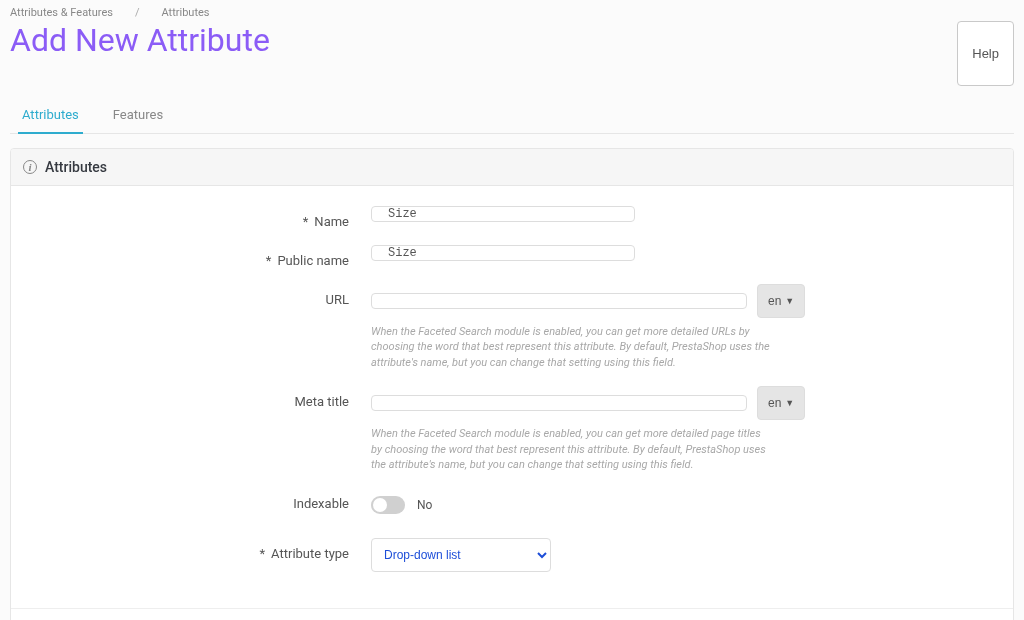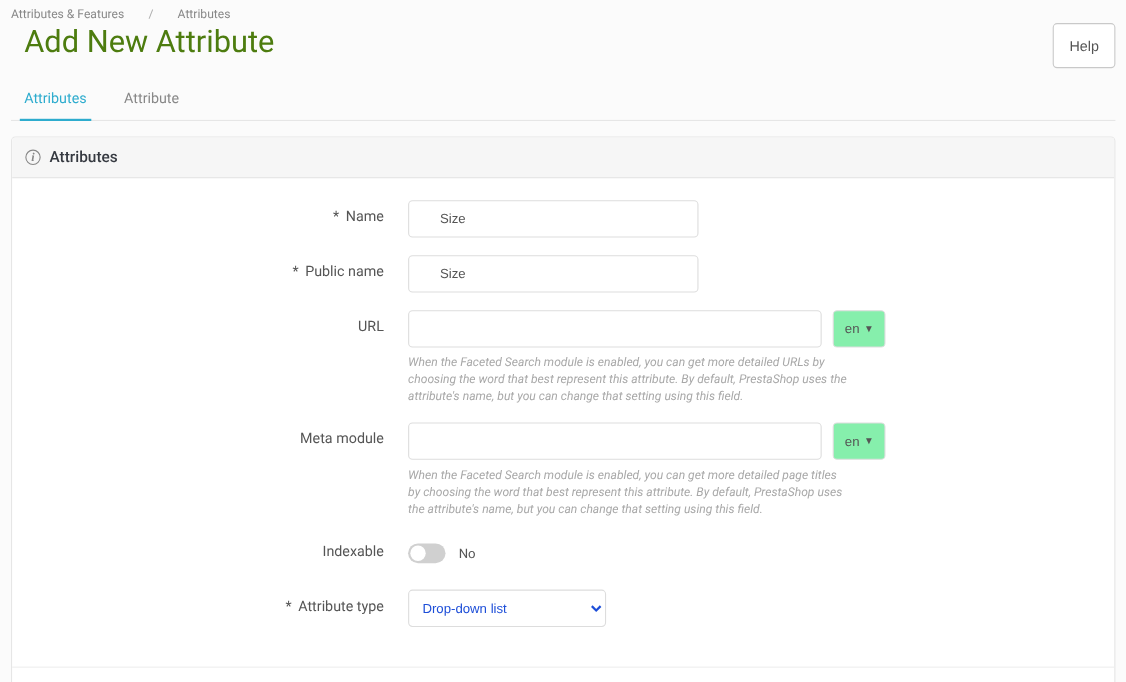--- a/index.html
+++ b/index.html
@@ -24,30 +24,29 @@
     gap: 22px;
   }
   .breadcrumb .sep { color: #aaa; }
   .header-row {
     display: flex;
     justify-content: space-between;
     align-items: flex-start;
     padding-bottom: 10px;
   }
   .page-title {
-    font-size: 28px;
+    font-size: 32px;
     font-weight: 400;
-    color: #4d7c0f;
-    margin-left: 12px;
+    color: #8b5cf6;
   }
   .btn {
     border: 1px solid #c9c9c9;
     background: #fff;
     border-radius: 4px;
-    padding: 12px 14px;
+    padding: 24px 14px;
     font-size: 13px;
     color: #555;
     cursor: pointer;
   }
   
   .tabs {
     display: flex;
     border-bottom: 1px solid #e6e6e6;
     gap: 26px;
     padding-left: 8px;
@@ -123,31 +122,32 @@
     align-items: flex-start;
   }
   .input-line {
     display: flex;
     align-items: center;
     gap: 10px;
   }
   .text-input {
     border: 1px solid #ddd;
     border-radius: 4px;
-    height: 34px;
-    padding: 0 28px;
+    height: 16px;
+    padding: 0 16px;
     font-size: 12px;
     color: #555;
+    font-family: Liberation Mono, monospace;
   }
   .text-input.w-med { width: 264px; }
   .text-input.w-lg { width: 376px; }
   .lang-btn {
     border: 1px solid #ddd;
     border-radius: 4px;
-    background: #86efac;
+    background: #e5e5e5;
     height: 34px;
     padding: 0 10px;
     font-size: 12px;
     color: #555;
     cursor: pointer;
     display: inline-flex;
     align-items: center;
     gap: 4px;
   }
   .caret { font-size: 9px; }
@@ -218,21 +218,21 @@
     <span>Attributes</span>
   </div>
 
   <div class="header-row">
     <h1 class="page-title">Add New Attribute</h1>
     <button class="btn">Help</button>
   </div>
 
   <div class="tabs">
     <div class="tab active">Attributes</div>
-    <div class="tab">Attribute</div>
+    <div class="tab">Features</div>
   </div>
 
   <div class="panel">
     <div class="panel-header">
       <span class="info-icon">i</span>
       <span>Attributes</span>
     </div>
 
     <div class="panel-body">
 
@@ -265,21 +265,21 @@
               <span>en</span>
                 <span class="caret">▼</span>
             </button>
           </div>
           <div class="help-text">When the Faceted Search module is enabled, you can get more detailed URLs by choosing the word that best represent this attribute. By default, PrestaShop uses the attribute's name, but you can change that setting using this field.</div>
         </div>
       </div>
 
       <div class="form-row">
         <div class="label-col">
-          <span>Meta module</span>
+          <span>Meta title</span>
         </div>
         <div class="input-col">
           <div class="input-line">
             <input class="text-input w-lg" value="" style="">
             <button class="lang-btn">
               <span>en</span>
                 <span class="caret">▼</span>
             </button>
           </div>
           <div class="help-text">When the Faceted Search module is enabled, you can get more detailed page titles by choosing the word that best represent this attribute. By default, PrestaShop uses the attribute's name, but you can change that setting using this field.</div>

